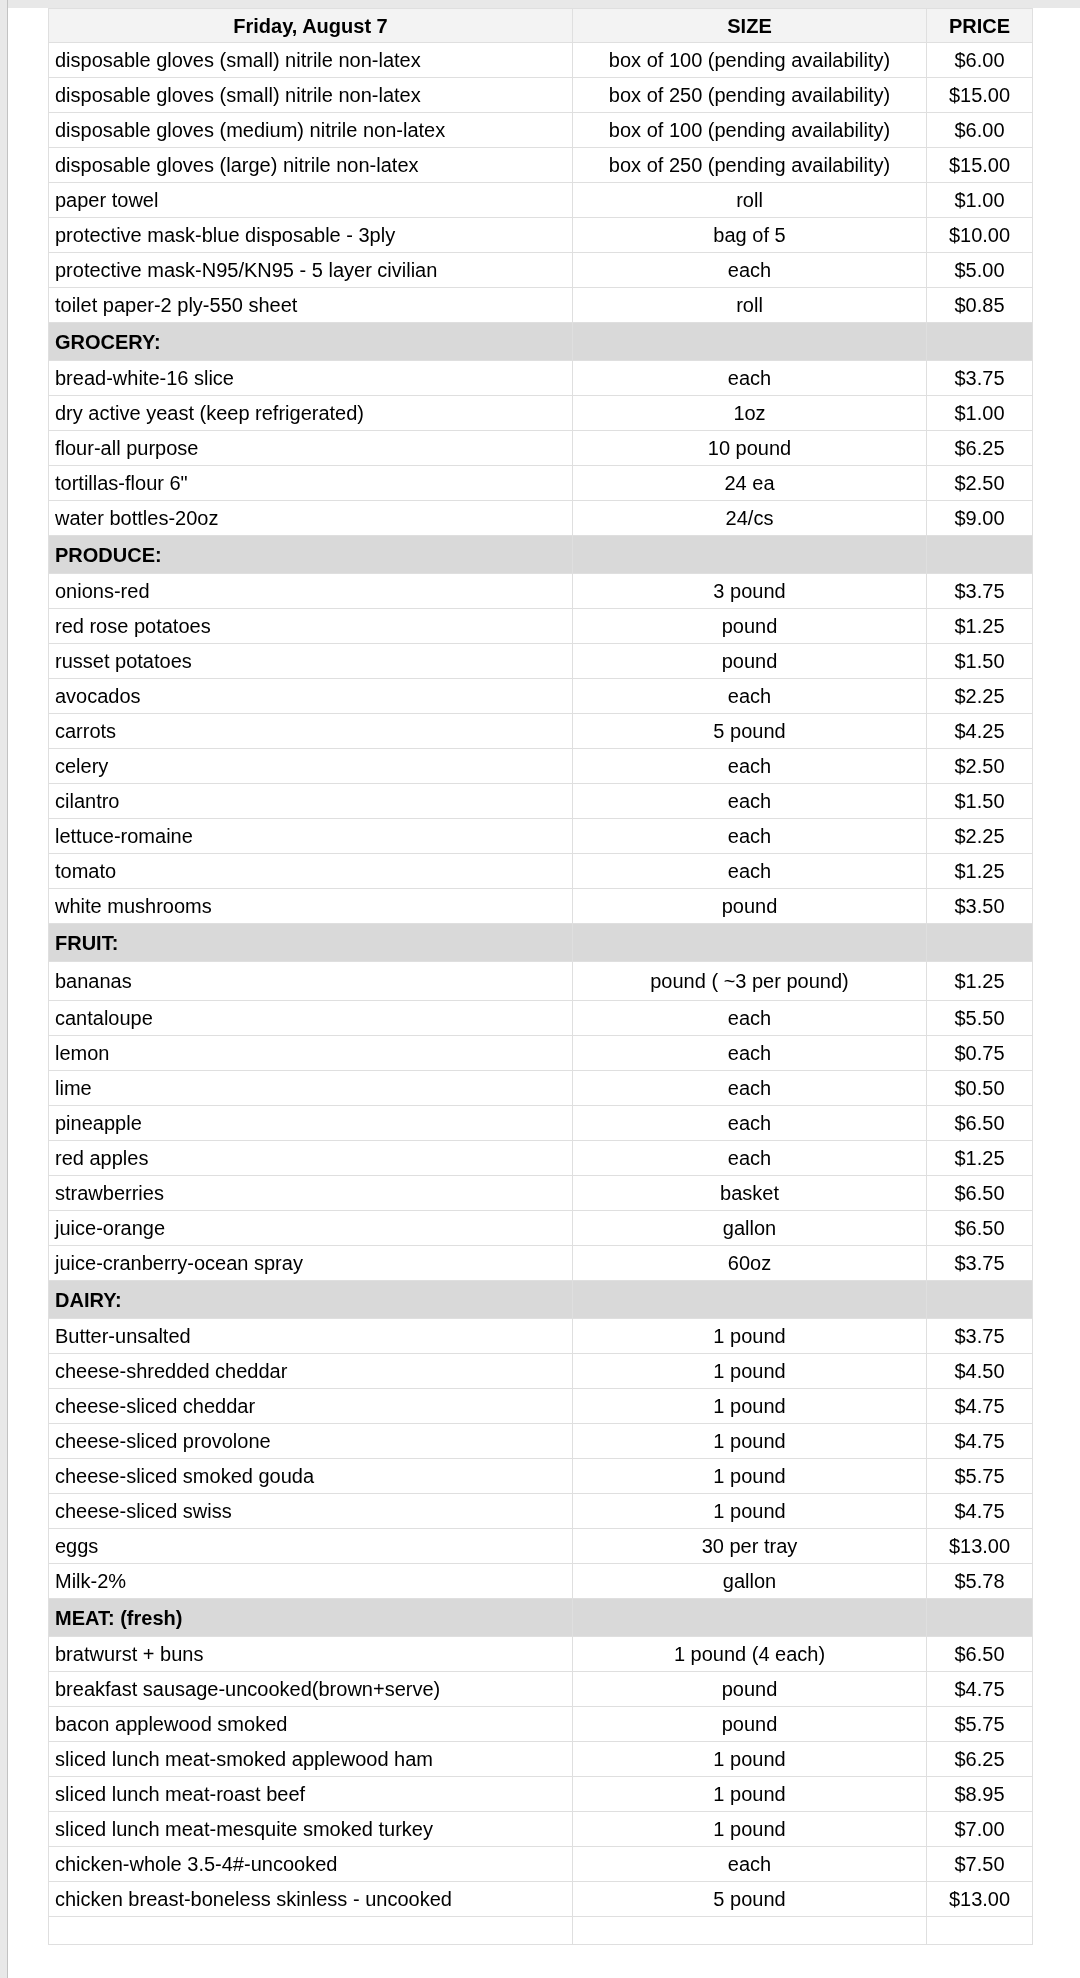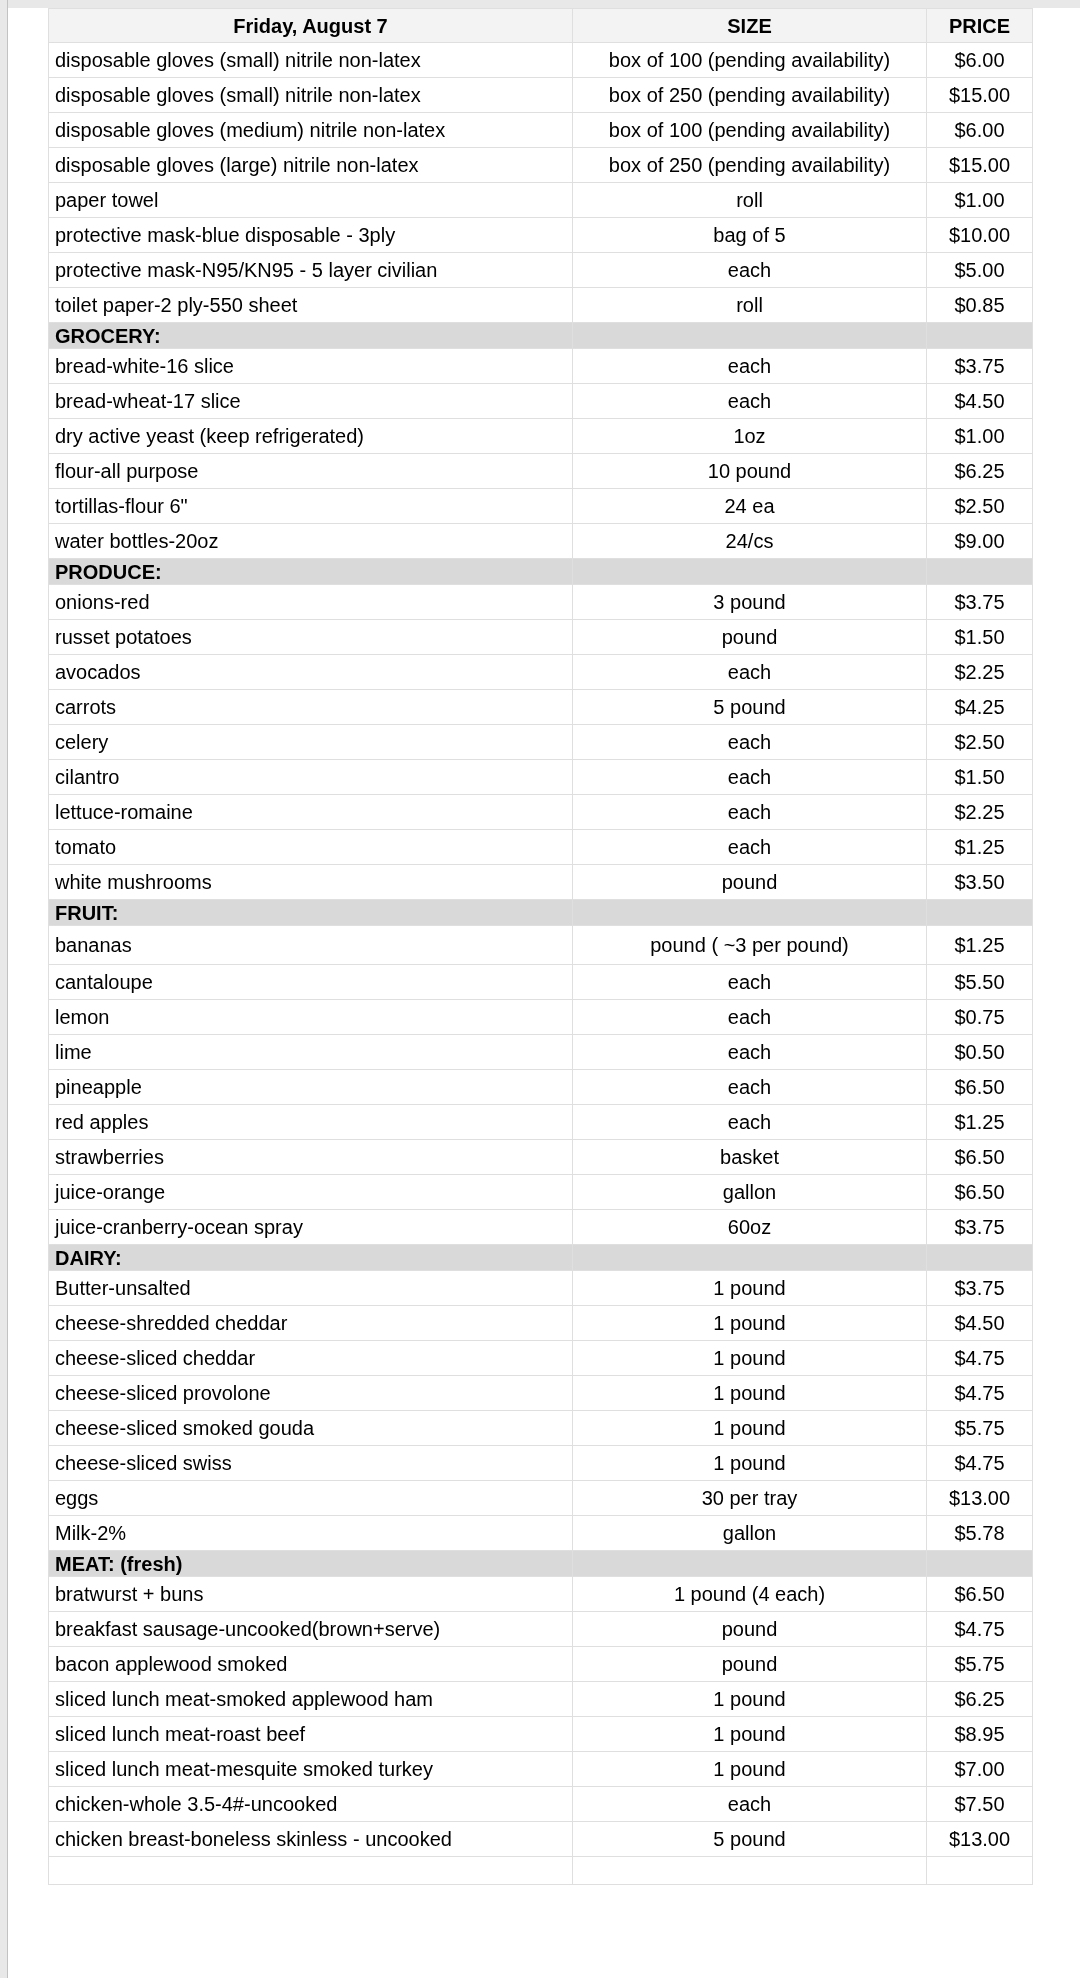--- a/index.html
+++ b/index.html
@@ -49,21 +49,21 @@
   tr.item-row td { height: 35px; }
   tr.item-row.tall td { height: 39px; }
   td.item-name {
     text-align: left;
     padding-left: 6px;
     margin-top: 40px;
   }
   td.size, td.price { text-align: center; }
   tr.section-row td {
     background: var(--section-bg, #d9d9d9);
-    height: 26px;
+    height: 38px;
   }
   td.section-label {
     font-weight: bold;
     text-align: left;
     padding-left: 6px;
   }
   tr.partial-row td { height: 28px; }
 </style>
 </head>
 <body style="--header-bg: #f3f3f3; --section-bg: #d9d9d9; --gridline: #dfdfdf; --strip-bg: #e8e8e8;">
@@ -129,25 +129,20 @@
         <td class="section-label">GROCERY:</td>
         <td></td>
         <td></td>
       </tr>
       <tr class="item-row">
         <td class="item-name">bread-white-16 slice</td>
         <td class="size">each</td>
         <td class="price">$3.75</td>
       </tr>
       <tr class="item-row">
-        <td class="item-name">bread-wheat-17 slice</td>
-        <td class="size">each</td>
-        <td class="price">$4.50</td>
-      </tr>
-      <tr class="item-row">
         <td class="item-name">dry active yeast (keep refrigerated)</td>
         <td class="size">1oz</td>
         <td class="price">$1.00</td>
       </tr>
       <tr class="item-row">
         <td class="item-name">flour-all purpose</td>
         <td class="size">10 pound</td>
         <td class="price">$6.25</td>
       </tr>
       <tr class="item-row">
@@ -162,20 +157,25 @@
       </tr>
       <tr class="section-row">
         <td class="section-label">PRODUCE:</td>
         <td></td>
         <td></td>
       </tr>
       <tr class="item-row">
         <td class="item-name">onions-red</td>
         <td class="size">3 pound</td>
         <td class="price">$3.75</td>
+      </tr>
+      <tr class="item-row">
+        <td class="item-name">red rose potatoes</td>
+        <td class="size">pound</td>
+        <td class="price">$1.25</td>
       </tr>
       <tr class="item-row">
         <td class="item-name">russet potatoes</td>
         <td class="size">pound</td>
         <td class="price">$1.50</td>
       </tr>
       <tr class="item-row">
         <td class="item-name">avocados</td>
         <td class="size">each</td>
         <td class="price">$2.25</td>

